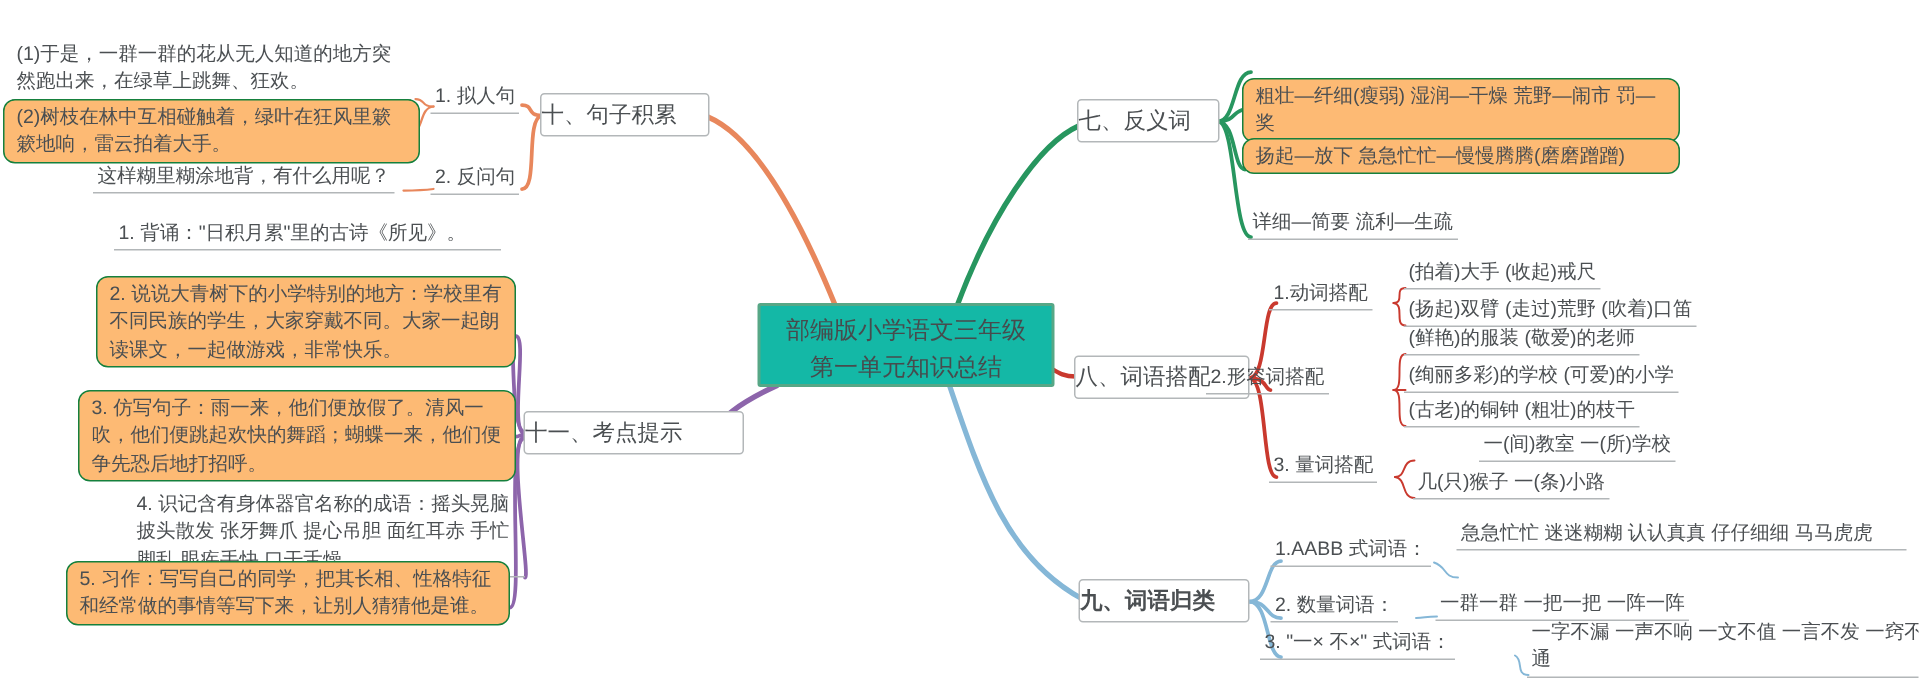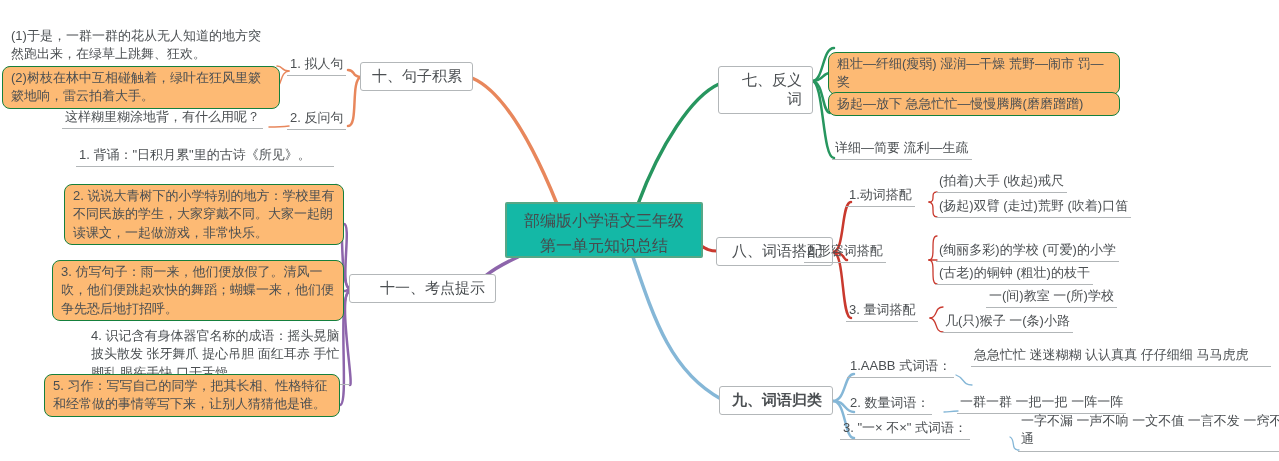--- a/index.html
+++ b/index.html
@@ -2,22 +2,22 @@
 <html><head>
 <meta charset="utf-8">
 <style>
   html,body{margin:0;padding:0;}
   body{font-family:"Liberation Sans","DejaVu Sans",sans-serif;background:#fff;}
   .canvas{position:relative;width:1279px;height:461px;background:#ffffff;overflow:hidden;}
   svg.links{position:absolute;left:0;top:0;width:1279px;height:461px;pointer-events:none;}
   .node{position:absolute;color:#4b4f52;box-sizing:border-box;}
   .center-topic{left:505px;top:202px;width:198px;height:56px;border:2px solid #57a786;border-radius:2px;
     background:#14b8a6;text-align:center;font-size:16px;line-height:1.55;padding-top:5px;color:#474b4d;}
-  .topic{border:1px solid #b3b7b9;border-radius:3px;background:#fff;text-align:right;
-    font-size:15px;color:#4b4f52;padding:4px 10px;}
+  .topic{border:1px solid #b3b7b9;border-radius:3px;background:#fff;text-align:left;
+    font-size:15px;color:#4b4f52;padding:4px 0;}
   .leaf{font-size:13px;line-height:1.42;}
   .underline{border-bottom:1px solid #b2b6b8;padding:0 3px 2px 3px;}
   .boxed{border:1px solid #15803d;border-radius:8px;padding:2px 8px;background:#fdba74;}
   .sublabel{font-size:13px;border-bottom:1px solid #b2b6b8;padding:0 3px 2px 3px;}
 </style>
 </head>
 <body>
 
 <div class="canvas">
 
@@ -87,20 +87,21 @@
   <div class="node topic" style="left:718px;top:66px;width:95px;">七、反义词</div>
   <div class="node leaf boxed" style="left:828px;top:52px;width:292px;">粗壮—纤细(瘦弱) 湿润—干燥 荒野—闹市 罚—奖</div>
   <div class="node leaf boxed" style="left:828px;top:92px;width:292px;">扬起—放下 急急忙忙—慢慢腾腾(磨磨蹭蹭)</div>
   <div class="node leaf underline" style="left:832px;top:139px;">详细—简要 流利—生疏</div>
 
   <div class="node topic" style="left:716px;top:237px;width:117px;">八、词语搭配</div>
   <div class="node sublabel" style="position:absolute;left:846px;top:186px;">1.动词搭配</div>
   <div class="node leaf underline" style="left:936px;top:172px;">(拍着)大手 (收起)戒尺</div>
   <div class="node leaf underline" style="left:936px;top:197px;">(扬起)双臂 (走过)荒野 (吹着)口笛</div>
   <div class="node sublabel" style="position:absolute;left:804px;top:242px;text-align:center;">2.形容词搭配</div>
+  <div class="node leaf underline" style="left:936px;top:216px;">(鲜艳)的服装 (敬爱)的老师</div>
   <div class="node leaf underline" style="left:936px;top:241px;">(绚丽多彩)的学校 (可爱)的小学</div>
   <div class="node leaf underline" style="left:936px;top:264px;">(古老)的铜钟 (粗壮)的枝干</div>
   <div class="node sublabel" style="position:absolute;left:846px;top:301px;">3. 量词搭配</div>
   <div class="node leaf underline" style="left:942px;top:287px;margin-left:44px;">一(间)教室 一(所)学校</div>
   <div class="node leaf underline" style="left:942px;top:312px;">几(只)猴子 一(条)小路</div>
 
   <div class="node topic" style="left:719px;top:386px;width:114px;font-weight:bold;">九、词语归类</div>
   <div class="node sublabel" style="position:absolute;left:847px;top:357px;">1.AABB 式词语：</div>
   <div class="node leaf underline" style="left:971px;top:346px;width:300px;">急急忙忙 迷迷糊糊 认认真真 仔仔细细 马马虎虎</div>
   <div class="node sublabel" style="position:absolute;left:847px;top:394px;">2. 数量词语：</div>

